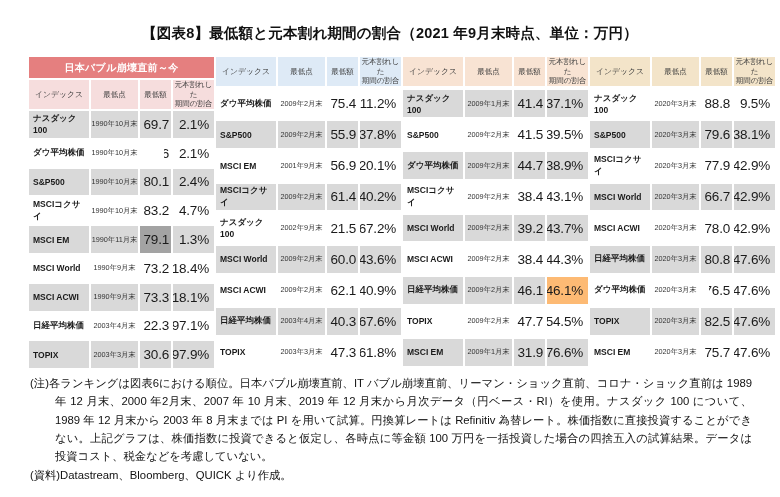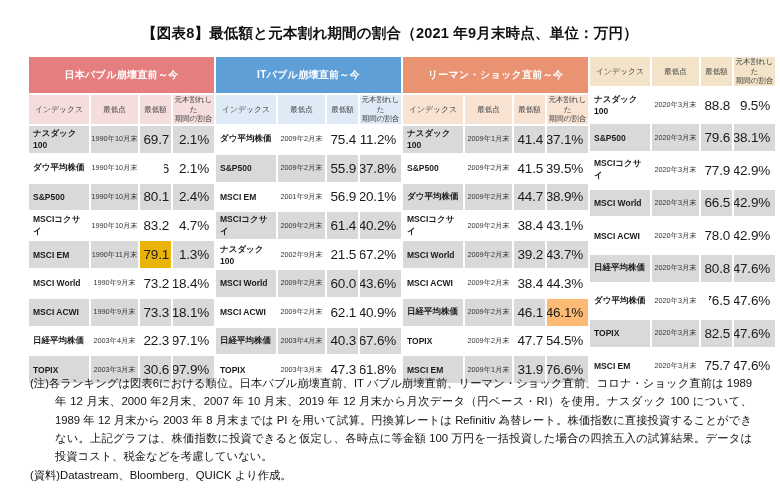--- a/index.html
+++ b/index.html
@@ -25,21 +25,21 @@
     gap:2px;
     background:#ffffff;
   }
   .cell{
     display:flex;align-items:center;
     box-sizing:border-box;
     overflow:hidden;
   }
   .sec-header{
     grid-column:1 / span 4;
-    height:36px;
+    height:21px;
     justify-content:center;
     color:#ffffff;font-weight:bold;font-size:10px;
     letter-spacing:.3px;
   }
   .col-header{
     height:29px;
     justify-content:center;text-align:center;
     font-size:7.5px;color:#3a3a3a;line-height:1.25;
     padding:0 1px;
   }
@@ -80,41 +80,40 @@
         <div class="cell data-cell c-index" style="background: rgb(217, 217, 217);">S&amp;P500</div>
         <div class="cell data-cell c-date" style="background: rgb(217, 217, 217);">1990年10月末</div>
         <div class="cell data-cell c-amount" style="background: rgb(217, 217, 217);">80.1</div>
         <div class="cell data-cell c-ratio" style="background: rgb(217, 217, 217);">2.4%</div>
         <div class="cell data-cell c-index" style="background: rgb(255, 255, 255);">MSCIコクサイ</div>
         <div class="cell data-cell c-date" style="background: rgb(255, 255, 255);">1990年10月末</div>
         <div class="cell data-cell c-amount" style="background: rgb(255, 255, 255);">83.2</div>
         <div class="cell data-cell c-ratio" style="background: rgb(255, 255, 255);">4.7%</div>
         <div class="cell data-cell c-index" style="background: rgb(217, 217, 217);">MSCI EM</div>
         <div class="cell data-cell c-date" style="background: rgb(217, 217, 217);">1990年11月末</div>
-        <div class="cell data-cell c-amount" style="background: #eab308;">79.1</div>
+        <div class="cell data-cell c-amount" style="background: #a3a3a3;">79.1</div>
         <div class="cell data-cell c-ratio" style="background: rgb(217, 217, 217);">1.3%</div>
         <div class="cell data-cell c-index" style="background: rgb(255, 255, 255);">MSCI World</div>
         <div class="cell data-cell c-date" style="background: rgb(255, 255, 255);">1990年9月末</div>
         <div class="cell data-cell c-amount" style="background: rgb(255, 255, 255);">73.2</div>
         <div class="cell data-cell c-ratio" style="background: rgb(255, 255, 255);">18.4%</div>
         <div class="cell data-cell c-index" style="background: rgb(217, 217, 217);">MSCI ACWI</div>
         <div class="cell data-cell c-date" style="background: rgb(217, 217, 217);">1990年9月末</div>
         <div class="cell data-cell c-amount" style="background: rgb(217, 217, 217);">73.3</div>
         <div class="cell data-cell c-ratio" style="background: rgb(217, 217, 217);">18.1%</div>
         <div class="cell data-cell c-index" style="background: rgb(255, 255, 255);">日経平均株価</div>
         <div class="cell data-cell c-date" style="background: rgb(255, 255, 255);">2003年4月末</div>
         <div class="cell data-cell c-amount" style="background: rgb(255, 255, 255);">22.3</div>
         <div class="cell data-cell c-ratio" style="background: rgb(255, 255, 255);">97.1%</div>
         <div class="cell data-cell c-index" style="background: rgb(217, 217, 217);">TOPIX</div>
         <div class="cell data-cell c-date" style="background: rgb(217, 217, 217);">2003年3月末</div>
         <div class="cell data-cell c-amount" style="background: rgb(217, 217, 217);">30.6</div>
         <div class="cell data-cell c-ratio" style="background: rgb(217, 217, 217);">97.9%</div>
       </div>
       <div class="section">
-        <div class="cell sec-header" style="background: rgb(94, 159, 216);">ITバブル崩壊直前～今</div>
         <div class="cell col-header" style="background: rgb(222, 234, 246); white-space: pre-line; font-size: 7.8px;">インデックス</div>
         <div class="cell col-header" style="background: rgb(222, 234, 246); white-space: pre-line;">最低点</div>
         <div class="cell col-header" style="background: rgb(222, 234, 246); white-space: pre-line;">最低額</div>
         <div class="cell col-header" style="background: rgb(222, 234, 246); white-space: pre-line;">元本割れした
 期間の割合</div>
         <div class="cell data-cell c-index" style="background: rgb(255, 255, 255);">ダウ平均株価</div>
         <div class="cell data-cell c-date" style="background: rgb(255, 255, 255);">2009年2月末</div>
         <div class="cell data-cell c-amount" style="background: rgb(255, 255, 255);">75.4</div>
         <div class="cell data-cell c-ratio" style="background: rgb(255, 255, 255);">11.2%</div>
         <div class="cell data-cell c-index" style="background: rgb(217, 217, 217);">S&amp;P500</div>
@@ -144,21 +143,20 @@
         <div class="cell data-cell c-index" style="background: rgb(217, 217, 217);">日経平均株価</div>
         <div class="cell data-cell c-date" style="background: rgb(217, 217, 217);">2003年4月末</div>
         <div class="cell data-cell c-amount" style="background: rgb(217, 217, 217);">40.3</div>
         <div class="cell data-cell c-ratio" style="background: rgb(217, 217, 217);">67.6%</div>
         <div class="cell data-cell c-index" style="background: rgb(255, 255, 255);">TOPIX</div>
         <div class="cell data-cell c-date" style="background: rgb(255, 255, 255);">2003年3月末</div>
         <div class="cell data-cell c-amount" style="background: rgb(255, 255, 255);">47.3</div>
         <div class="cell data-cell c-ratio" style="background: rgb(255, 255, 255);">61.8%</div>
       </div>
       <div class="section">
-        <div class="cell sec-header" style="background: rgb(234, 147, 115);">リーマン・ショック直前～今</div>
         <div class="cell col-header" style="background: rgb(248, 227, 211); white-space: pre-line; font-size: 7.8px;">インデックス</div>
         <div class="cell col-header" style="background: rgb(248, 227, 211); white-space: pre-line;">最低点</div>
         <div class="cell col-header" style="background: rgb(248, 227, 211); white-space: pre-line;">最低額</div>
         <div class="cell col-header" style="background: rgb(248, 227, 211); white-space: pre-line;">元本割れした
 期間の割合</div>
         <div class="cell data-cell c-index" style="background: rgb(217, 217, 217);">ナスダック100</div>
         <div class="cell data-cell c-date" style="background: rgb(217, 217, 217);">2009年1月末</div>
         <div class="cell data-cell c-amount" style="background: rgb(217, 217, 217);">41.4</div>
         <div class="cell data-cell c-ratio" style="background: rgb(217, 217, 217);">37.1%</div>
         <div class="cell data-cell c-index" style="background: rgb(255, 255, 255);">S&amp;P500</div>
@@ -207,21 +205,21 @@
         <div class="cell data-cell c-index" style="background: rgb(217, 217, 217);">S&amp;P500</div>
         <div class="cell data-cell c-date" style="background: rgb(217, 217, 217);">2020年3月末</div>
         <div class="cell data-cell c-amount" style="background: rgb(217, 217, 217);">79.6</div>
         <div class="cell data-cell c-ratio" style="background: rgb(217, 217, 217);">38.1%</div>
         <div class="cell data-cell c-index" style="background: rgb(255, 255, 255);">MSCIコクサイ</div>
         <div class="cell data-cell c-date" style="background: rgb(255, 255, 255);">2020年3月末</div>
         <div class="cell data-cell c-amount" style="background: rgb(255, 255, 255);">77.9</div>
         <div class="cell data-cell c-ratio" style="background: rgb(255, 255, 255);">42.9%</div>
         <div class="cell data-cell c-index" style="background: rgb(217, 217, 217);">MSCI World</div>
         <div class="cell data-cell c-date" style="background: rgb(217, 217, 217);">2020年3月末</div>
-        <div class="cell data-cell c-amount" style="background: rgb(217, 217, 217);">66.5</div>
+        <div class="cell data-cell c-amount" style="background: rgb(217, 217, 217);">66.7</div>
         <div class="cell data-cell c-ratio" style="background: rgb(217, 217, 217);">42.9%</div>
         <div class="cell data-cell c-index" style="background: rgb(255, 255, 255);">MSCI ACWI</div>
         <div class="cell data-cell c-date" style="background: rgb(255, 255, 255);">2020年3月末</div>
         <div class="cell data-cell c-amount" style="background: rgb(255, 255, 255);">78.0</div>
         <div class="cell data-cell c-ratio" style="background: rgb(255, 255, 255);">42.9%</div>
         <div class="cell data-cell c-index" style="background: rgb(217, 217, 217);">日経平均株価</div>
         <div class="cell data-cell c-date" style="background: rgb(217, 217, 217);">2020年3月末</div>
         <div class="cell data-cell c-amount" style="background: rgb(217, 217, 217);">80.8</div>
         <div class="cell data-cell c-ratio" style="background: rgb(217, 217, 217);">47.6%</div>
         <div class="cell data-cell c-index" style="background: rgb(255, 255, 255);">ダウ平均株価</div>

